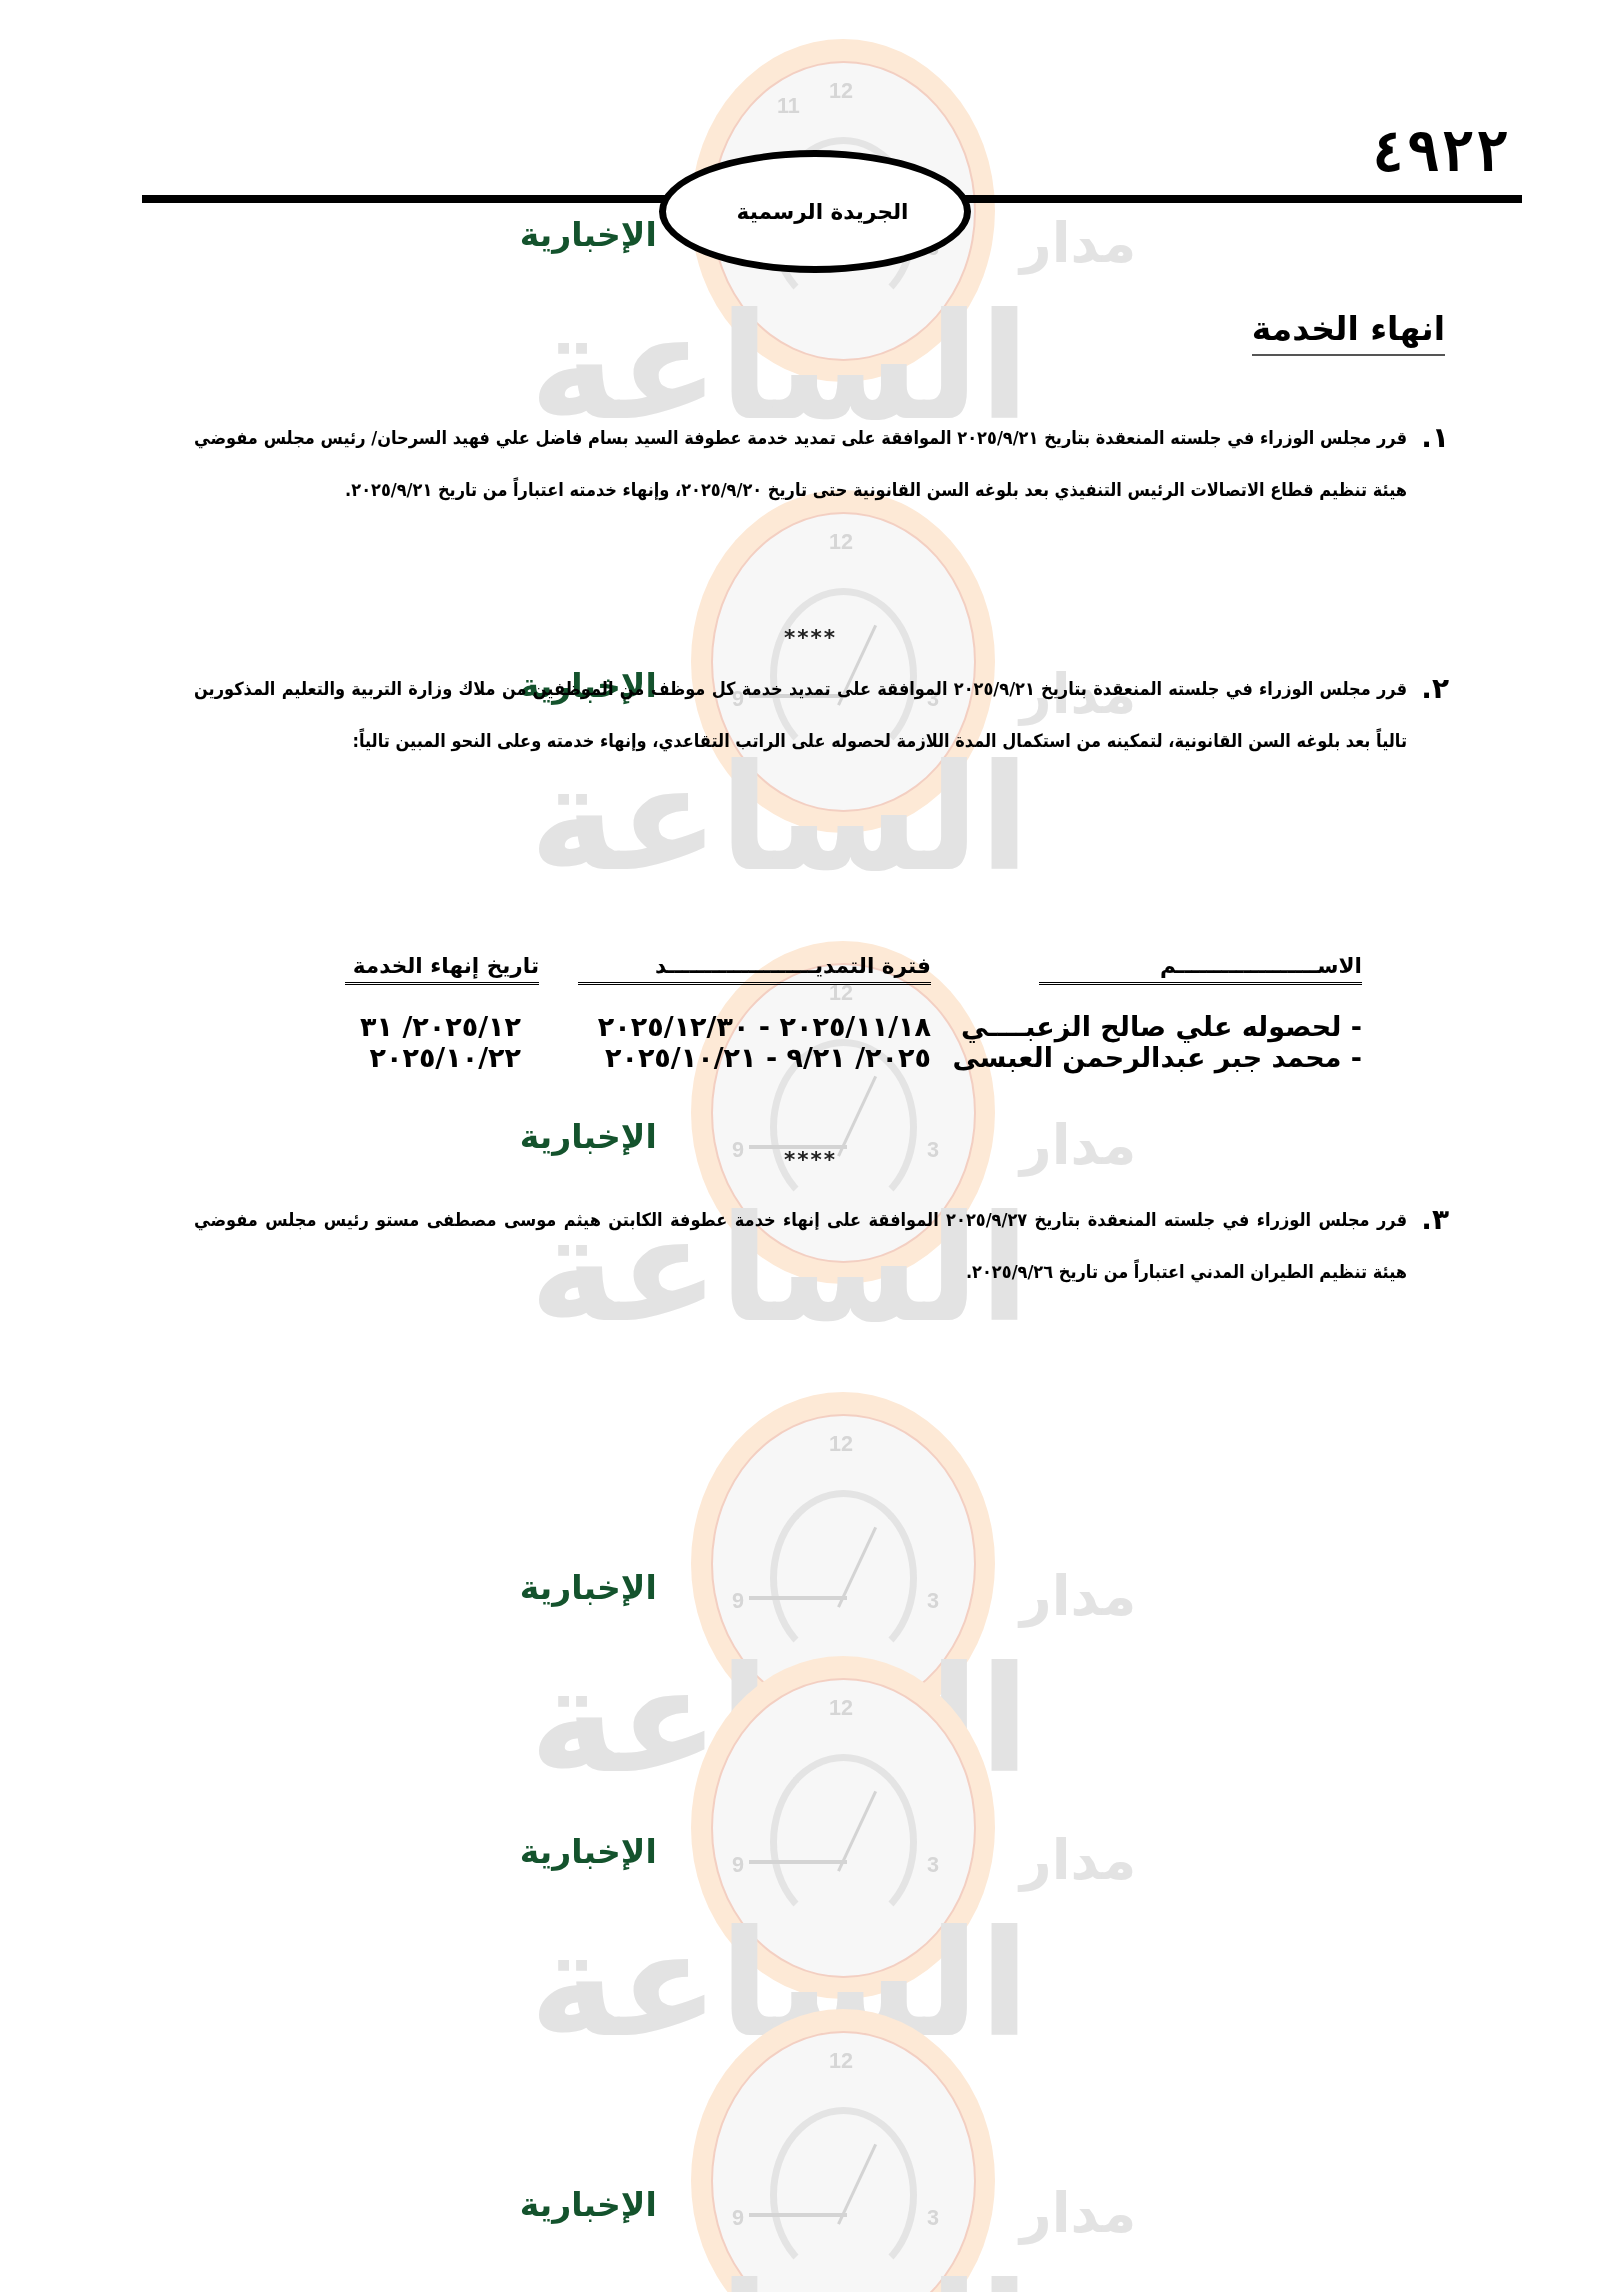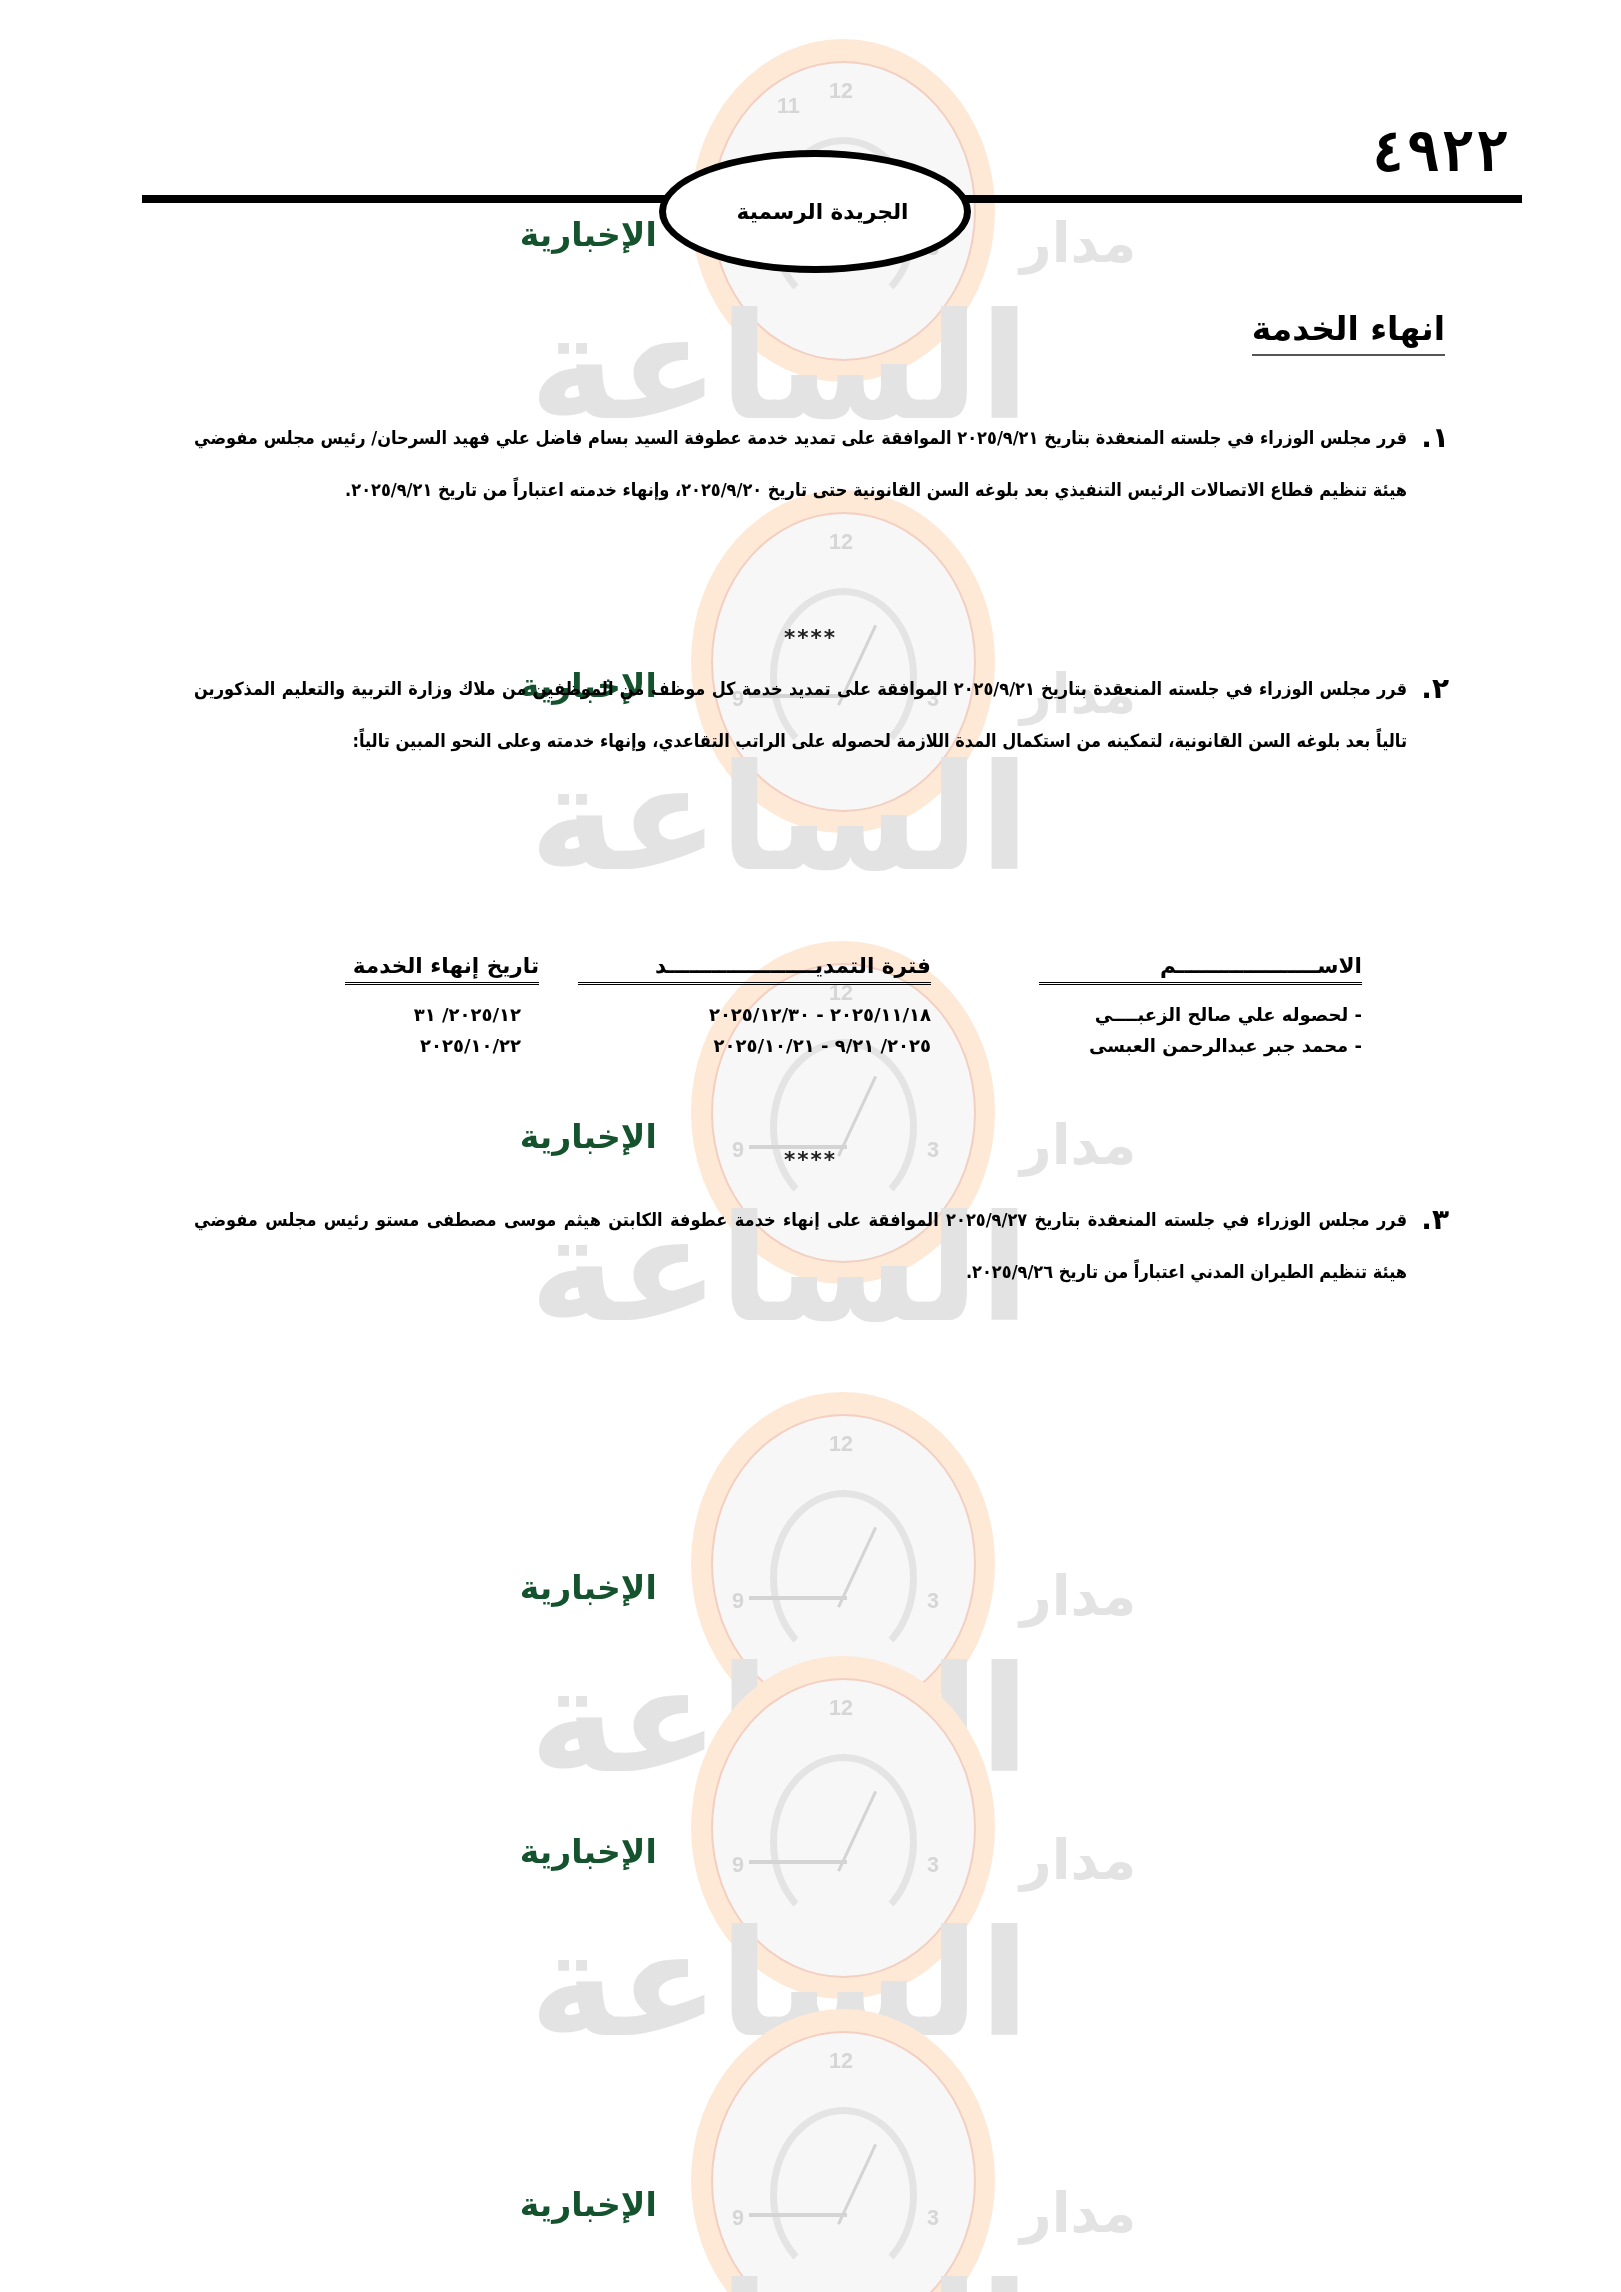--- a/index.html
+++ b/index.html
@@ -43,21 +43,21 @@
       font-size: 21.6px; letter-spacing: 2px; color: #222; }
 
     
     .tbl { position: absolute; left: 284px; top: 951px; width: 1078px; direction: rtl; font-family: "DejaVu Sans", sans-serif; }
     .tbl .th { position: absolute; top: 0; font-weight: bold; font-size: 21.6px; line-height: 29px; padding-bottom: 2px;
       border-bottom: 3.9px double #000; white-space: nowrap; }
     .tbl .th-name { right: 0; width: 323px; text-align: right; }
     .tbl .th-period { right: 431px; width: 353px; text-align: right; }
     .tbl .th-end { right: 823px; width: 194px; }
     .tbl .row { position: absolute; left: 0; width: 1078px; height: 33px; }
-    .tbl .cell { position: absolute; top: 0; font-weight: bold; font-size: 18px; line-height: 33px; white-space: nowrap; }
+    .tbl .cell { position: absolute; top: 12px; font-weight: bold; font-size: 27px; line-height: 33px; white-space: nowrap; }
     .tbl .c-name { right: 0; text-align: right; }
     .tbl .c-period { right: 431px; text-align: right; letter-spacing: 1px; }
     .tbl .c-end { right: 841px; text-align: right; letter-spacing: 1px; }
   </style>
 </head>
 <body>
 
 <div class="wm" style="top:39px;">
   <div class="clock-rim"></div>
   <div class="clock-face"></div>

